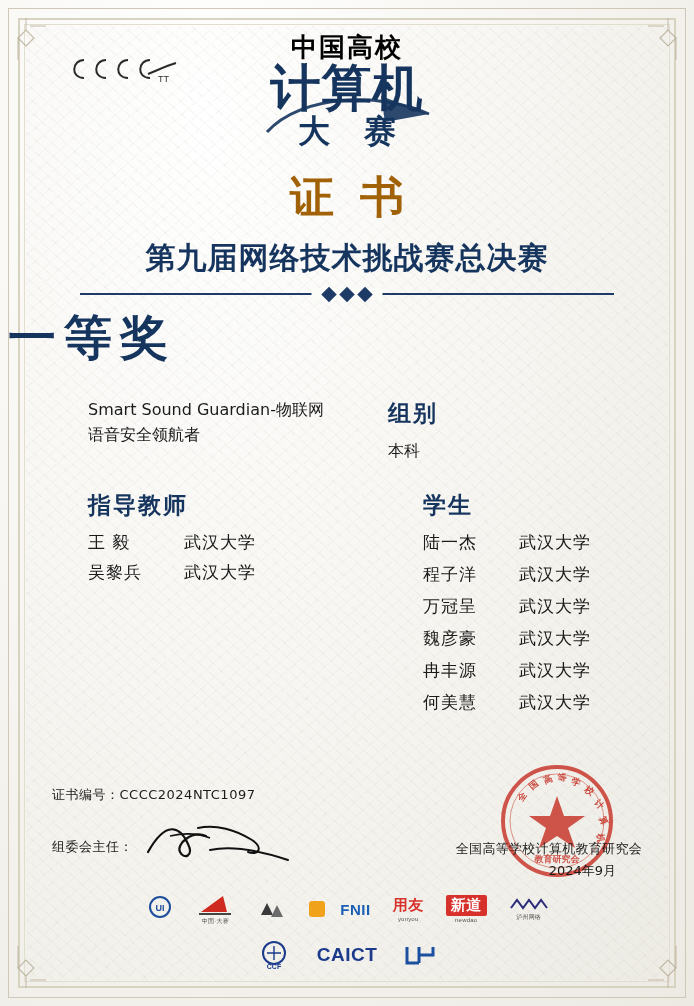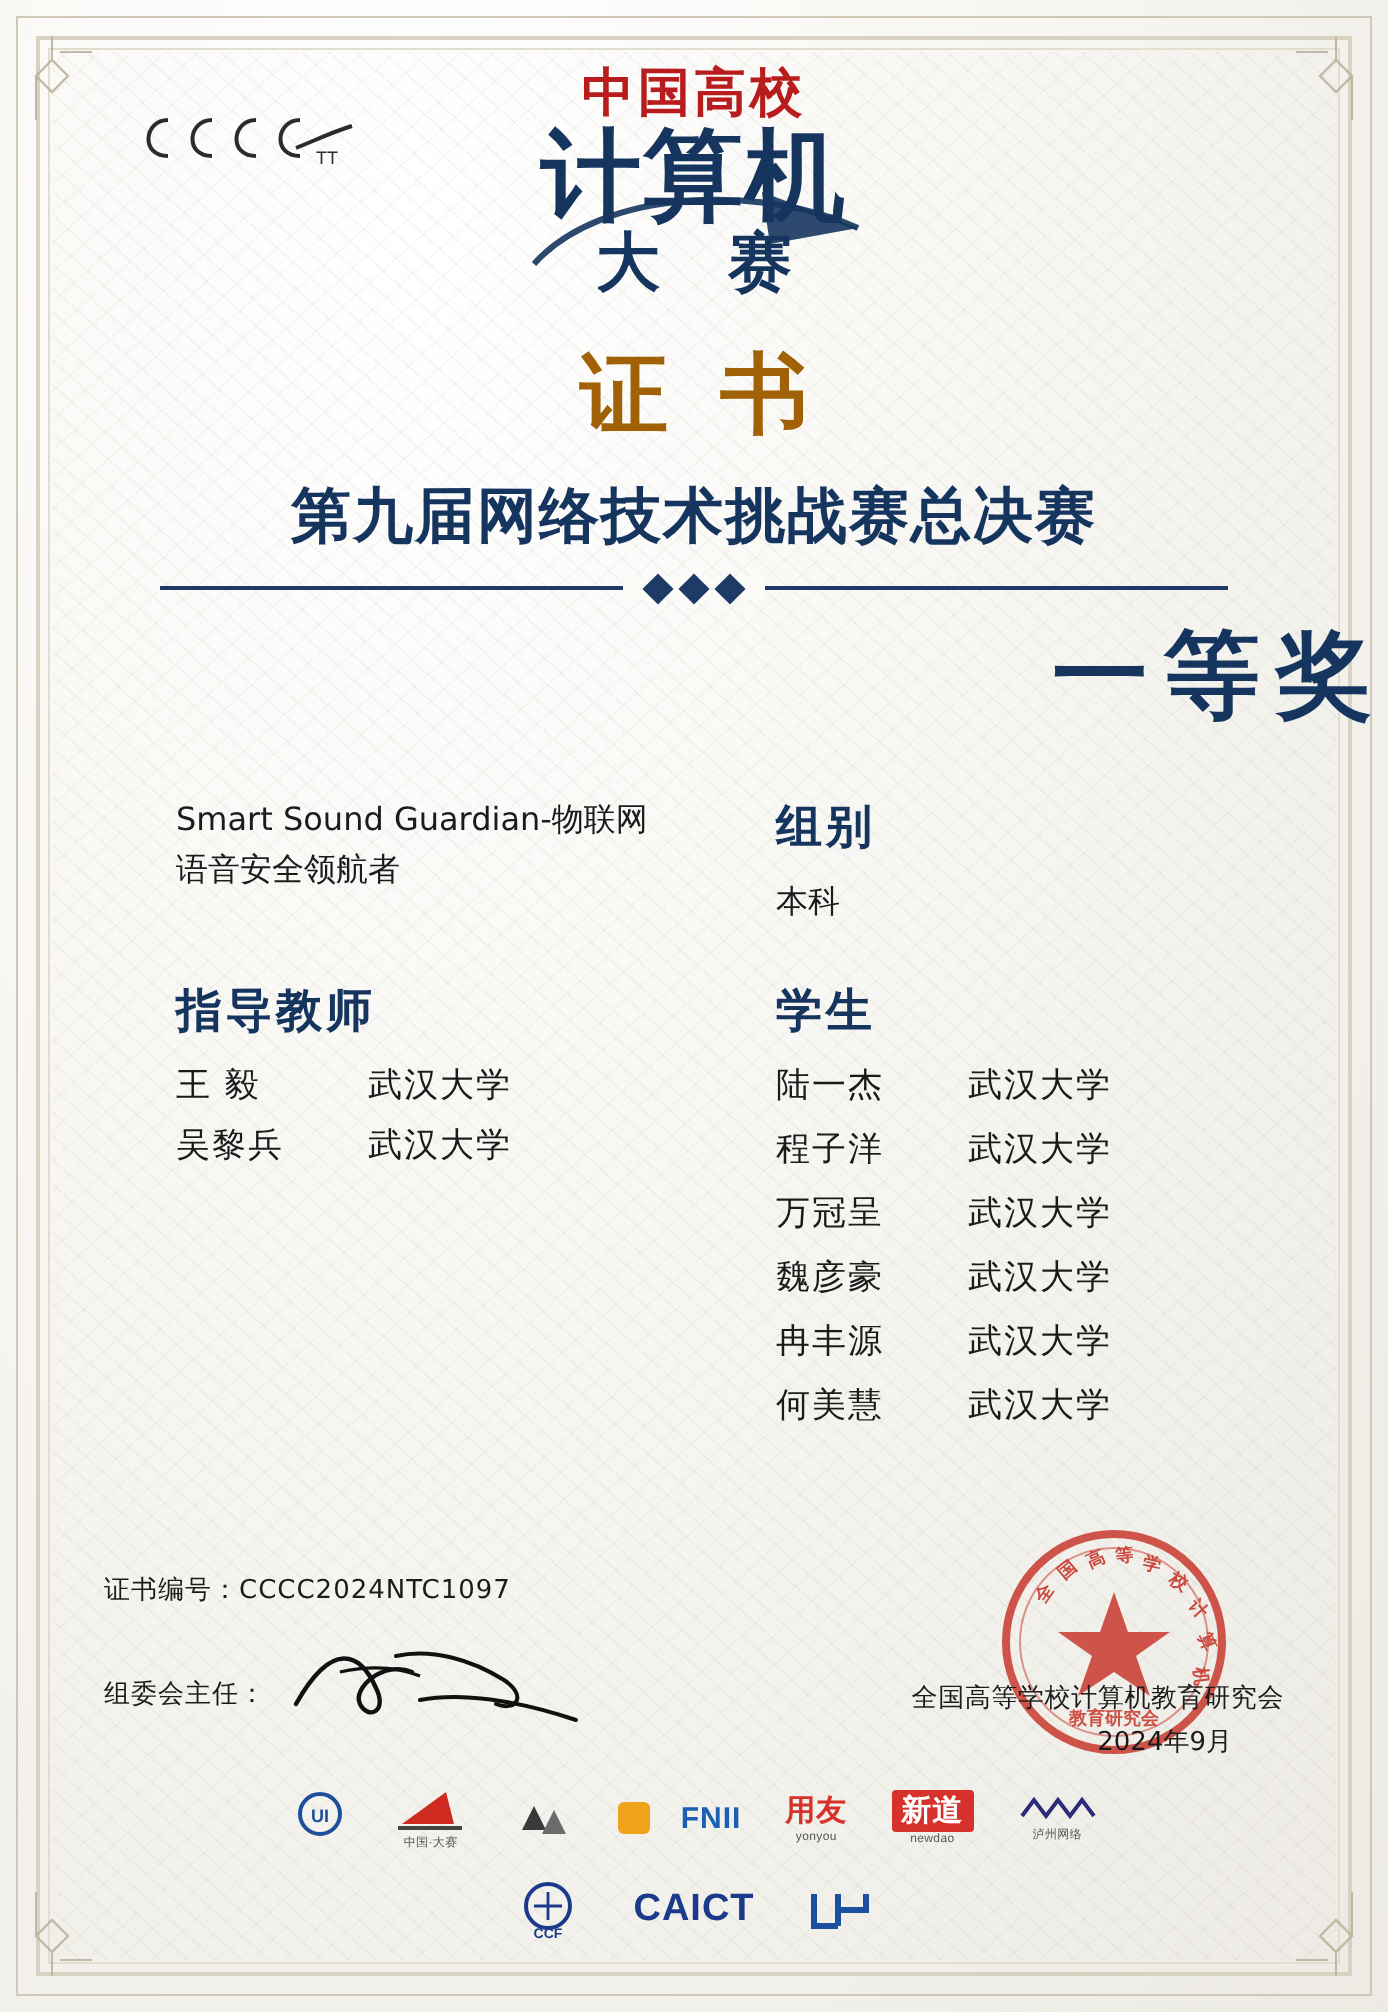--- a/index.html
+++ b/index.html
@@ -65,21 +65,21 @@
   }
   .cccc-mark svg{width:100%;height:100%;}
 
   
   .logo-block{
     position:absolute;left:0;right:0;top:34px;
     text-align:center;
   }
   .logo-cn-small{
     font-family:"DejaVu Sans","Liberation Sans",sans-serif;
-    font-size:26px;font-weight:bold;color:#b91c1c;
+    font-size:26px;font-weight:bold;color:#000000;
     letter-spacing:2px;line-height:1;
   }
   .logo-cn-big{
     margin-top:3px;
     font-family:"DejaVu Sans","Liberation Sans",sans-serif;
     font-size:50px;font-weight:bold;color:#16355e;
     letter-spacing:1px;line-height:1;
     position:relative;display:inline-block;
   }
   .logo-cn-row3{
@@ -119,21 +119,21 @@
     position:absolute;top:5px;height:2px;background:#1d3b66;width:100%;
   }
   .divider .diamonds{
     position:absolute;left:50%;top:0;transform:translateX(-50%);
     background:#fbfbf8;padding:0 12px;display:flex;gap:7px;align-items:center;height:12px;
   }
   .diamond{width:11px;height:11px;background:#1d3b66;transform:rotate(45deg);}
 
   .award{
     position:absolute;left:0;right:0;top:306px;
-    text-align:right;
+    text-align:left;
     font-family:"DejaVu Sans","Liberation Sans",sans-serif;
     font-size:48px;font-weight:bold;color:#16355e;
     letter-spacing:8px;text-indent:8px;
   }
 
   
   .cols{position:absolute;left:88px;right:70px;top:398px;}
   .row{display:flex;}
   .col-left{width:300px;}
   .col-right{flex:1;}
@@ -299,21 +299,21 @@
         <div class="col-left">
           <div class="work-line">Smart Sound Guardian-物联网</div>
           <div class="work-line">语音安全领航者</div>
         </div>
         <div class="col-right">
           <div class="sec-head">组别</div>
           <div class="group-val">本科</div>
         </div>
       </div>
 
-      <div class="row" style="margin-top:26px;">
+      <div class="row" style="margin-top:26px;gap:35px;">
         <div class="col-left">
           <div class="sec-head">指导教师</div>
           <div class="teachers">
             <div class="prow">
               <span class="pname">王 毅</span>
               <span class="porg">武汉大学</span>
             </div>
             <div class="prow">
               <span class="pname">吴黎兵</span>
               <span class="porg">武汉大学</span>

